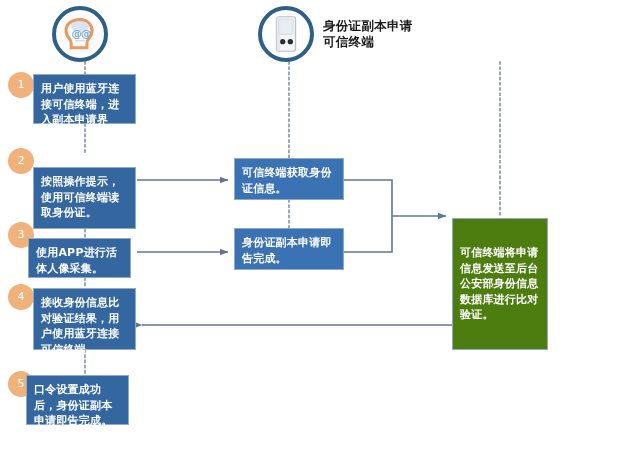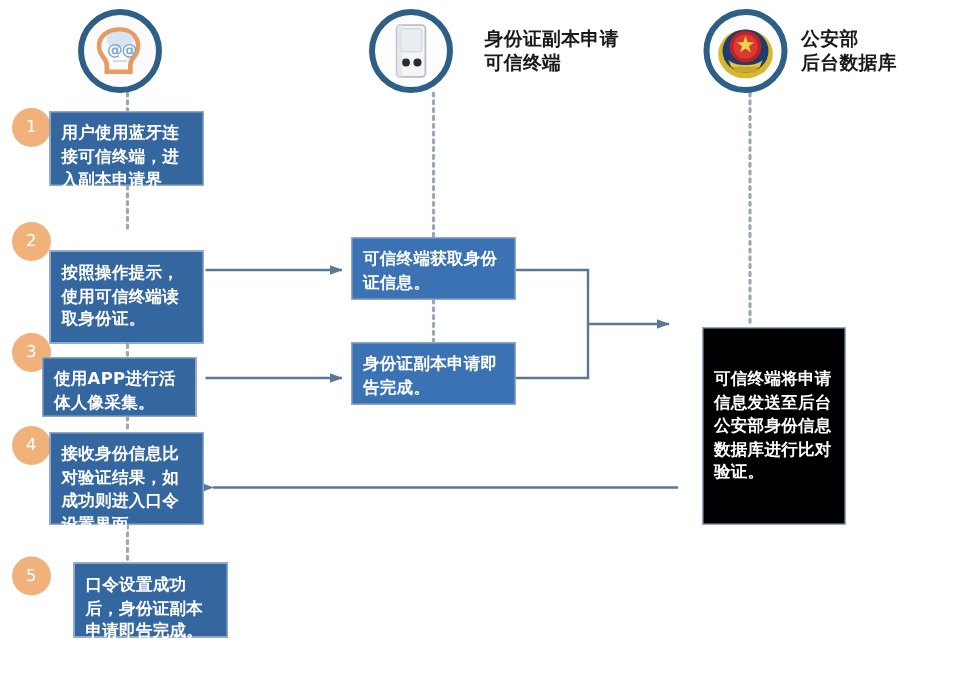--- a/index.html
+++ b/index.html
@@ -55,27 +55,27 @@
     font-size:11px;
     line-height:1.42;
     padding:6px 7px;
     box-sizing:border-box;
     border:1px solid #8fa9c6;
     letter-spacing:.2px;
     font-weight:bold;
   }
   .box.left{background:#34679f;}
   .box.mid{background:#3b72b4;}
-  .box.right{background:#000000;margin-left:16px;}
+  .box.right{background:#4d7c0f;}
 
   .box-l1{left:33px;top:74px;width:103px;height:50px;}
   .box-l2{left:33px;top:152px;width:103px;height:62px;margin-top:15px;}
   .box-l3{left:28px;top:238px;width:103px;height:40px;}
   .box-l4{left:33px;top:288px;width:103px;height:62px;}
-  .box-l5{left:49px;top:375px;width:103px;height:50px;}
+  .box-l5{left:26px;top:375px;width:103px;height:50px;}
 
   .box-m1{left:234px;top:158px;width:110px;height:42px;}
   .box-m2{left:234px;top:228px;width:110px;height:42px;}
 
   .box-r1{left:452px;top:218px;width:96px;height:132px;
           display:flex;align-items:center;}
 </style>
 </head>
 <body>
 
@@ -119,60 +119,45 @@
         <circle cx="24" cy="24" r="22" fill="#fbfbfb"></circle>
         <path d="M24 9c7.2 0 12.6 5 12.6 11.4 0 3.4-1.3 6-3.4 8.4-1.4 1.6-2 3.1-2 5.2v4.4H14.8V34c0-2.1-.6-3.6-2-5.2-2.1-2.4-3.4-5-3.4-8.4C9.4 14 14.8 9 24 9z" fill="none" stroke="#e79a62" stroke-width="3.2"></path>
         <ellipse cx="24" cy="16" rx="9.5" ry="5.6" fill="#cfe0ef" opacity=".85"></ellipse>
         <text x="15" y="27" font-size="11" font-weight="bold" fill="#7fa9cc" font-family="DejaVu Sans">@</text>
         <text x="25" y="27" font-size="11" font-weight="bold" fill="#7fa9cc" font-family="DejaVu Sans">@</text>
         <path d="M19 31h10" stroke="#d8dde2" stroke-width="1.6"></path>
       </svg>
     </div>
   </div>
 
-  <div class="actor" style="left:246px;top:6px;gap:12px;">
+  <div class="actor" style="left:258px;top:6px;">
     <div class="ring">
       <svg viewBox="0 0 48 48" width="46" height="46">
         <rect x="14" y="6" width="20" height="36" rx="2.5" fill="#f4f5f7" stroke="#b9bec6" stroke-width="1.2"></rect>
         <rect x="16.5" y="8.5" width="15" height="16" rx="1.5" fill="#e9ecf0" stroke="#cdd2d8" stroke-width=".8"></rect>
         <circle cx="20.5" cy="32" r="2.8" fill="#2c2c2c"></circle>
         <circle cx="28.5" cy="32" r="2.8" fill="#2c2c2c"></circle>
         <rect x="14" y="6" width="4" height="36" fill="#dfe3e8" opacity=".7"></rect>
       </svg>
     </div>
     <div class="caption">身份证副本申请
 可信终端</div>
   </div>
 
-  <div class="actor" style="left:469px;top:6px;">
-    <div class="ring">
-      <svg viewBox="0 0 48 48" width="46" height="46">
-        <ellipse cx="24" cy="26" rx="19" ry="17" fill="#d8b72e"></ellipse>
-        <ellipse cx="24" cy="24" rx="16" ry="15" fill="#1f3c6e"></ellipse>
-        <circle cx="24" cy="21" r="11" fill="#c22026"></circle>
-        <circle cx="24" cy="21" r="8.5" fill="#d93b33"></circle>
-        <path d="M24 13.5l1.6 4.4h4.4l-3.6 2.8 1.4 4.4-3.8-2.8-3.8 2.8 1.4-4.4-3.6-2.8h4.4z" fill="#f3d24b"></path>
-        <path d="M12 30c4 5 20 5 24 0l-2 5c-4 3.4-16 3.4-20 0z" fill="#e8c53c"></path>
-        <path d="M15 35h18l-2 4H17z" fill="#c9a82c"></path>
-      </svg>
-    </div>
-    <div class="caption">公安部
-后台数据库</div>
-  </div>
 
   <div class="badge box" style="left:8px;top:72px;background:#f0b27a;border:none;padding:0;font-weight:normal;">1</div>
   <div class="badge box" style="left:8px;top:148px;background:#f0b27a;border:none;padding:0;font-weight:normal;">2</div>
   <div class="badge box" style="left:8px;top:222px;background:#f0b27a;border:none;padding:0;font-weight:normal;">3</div>
   <div class="badge box" style="left:8px;top:284px;background:#f0b27a;border:none;padding:0;font-weight:normal;">4</div>
   <div class="badge box" style="left:8px;top:371px;background:#f0b27a;border:none;padding:0;font-weight:normal;">5</div>
 
   <div class="box left box-l1">用户使用蓝牙连接可信终端，进入副本申请界面。</div>
   <div class="box left box-l2">按照操作提示，使用可信终端读取身份证。</div>
   <div class="box left box-l3">使用APP进行活体人像采集。</div>
-  <div class="box left box-l4">接收身份信息比对验证结果，如成功则进入口令设置界面。</div>
+  <div class="box left box-l4">接收身份信息比对验证结果，用户使用蓝牙连接可信终端。</div>
   <div class="box left box-l5">口令设置成功后，身份证副本申请即告完成。</div>
 
   <div class="box mid box-m1">可信终端获取身份证信息。</div>
   <div class="box mid box-m2">身份证副本申请即告完成。</div>
 
   <div class="box right box-r1">可信终端将申请信息发送至后台公安部身份信息数据库进行比对验证。</div>
 
 </div>
 
 </body></html>

